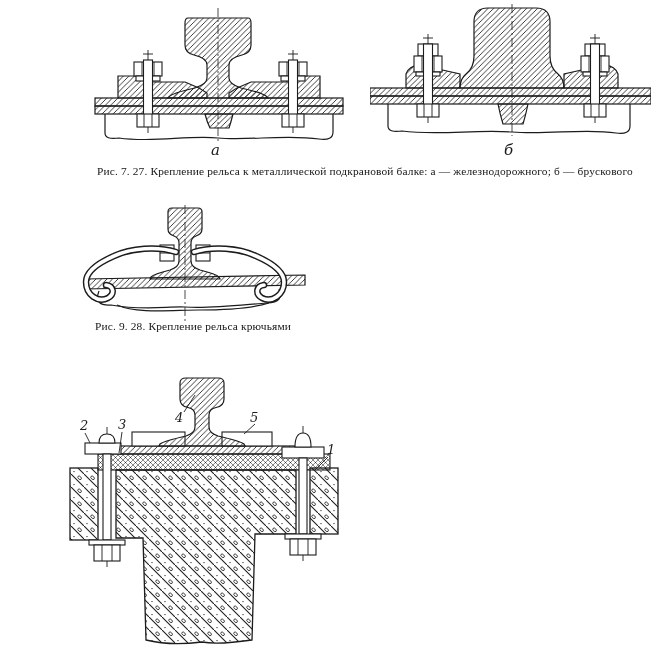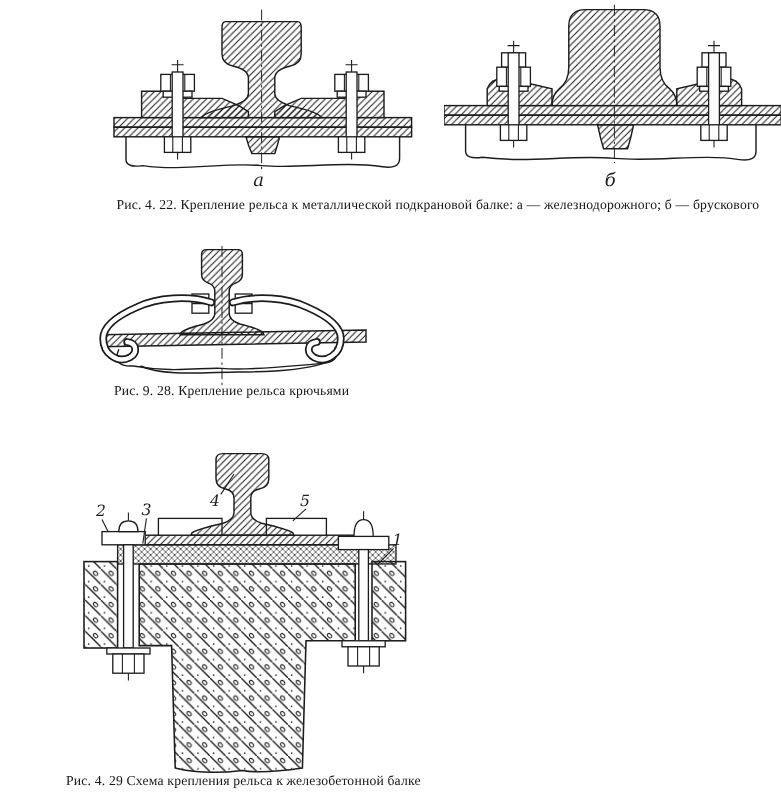--- a/index.html
+++ b/index.html
@@ -165,21 +165,21 @@
         <rect class="whitep" x="220.5" y="44" width="9" height="62"></rect>
         <rect class="whitep" x="214" y="104" width="22" height="13"></rect>
         <line class="thin" x1="221" y1="104" x2="221" y2="117"></line>
           <line class="thin" x1="229" y1="104" x2="229" y2="117"></line>
         <line class="thin" x1="225" y1="117" x2="225" y2="123"></line>
       </g>
     </svg>
   </div>
   <div class="sublabel" style="left:504px;top:141px;">б</div>
 
-  <div class="caption" style="left:97px;top:165px;">Рис. 4. 22. Крепление рельса к металлической подкрановой балке: а — железнодорожного; б — брускового</div>
+  <div class="caption" style="left:97px;top:165px;">Рис. 7. 27. Крепление рельса к металлической подкрановой балке: а — железнодорожного; б — брускового</div>
 
   <div class="fig" style="left:73px;top:203px;">
     <svg width="245" height="122" viewBox="0 0 245 122">
       <g>
         <line class="cl" x1="112" y1="2" x2="112" y2="118"></line>
       </g>
       <g>
         <path class="steel" d="M 12,76 L 232,72 L 232,82 L 12,86 Z"></path>
       </g>
       <g>
@@ -266,15 +266,14 @@
         <text class="partnum" x="117" y="52">4</text>
         <line class="thin" x1="126" y1="42" x2="137" y2="25"></line>
         <text class="partnum" x="192" y="52">5</text>
         <line class="thin" x1="197" y1="54" x2="186" y2="64"></line>
         <text class="partnum" x="269" y="84">1</text>
         <line class="thin" x1="270" y1="87" x2="257" y2="100"></line>
       </g>
     </svg>
   </div>
 
-  <div class="caption" style="left:55px;top:645px;">Рис. 4. 29 Схема крепления рельса к железобетонной балке</div>
 
 </div>
 
 </body></html>

